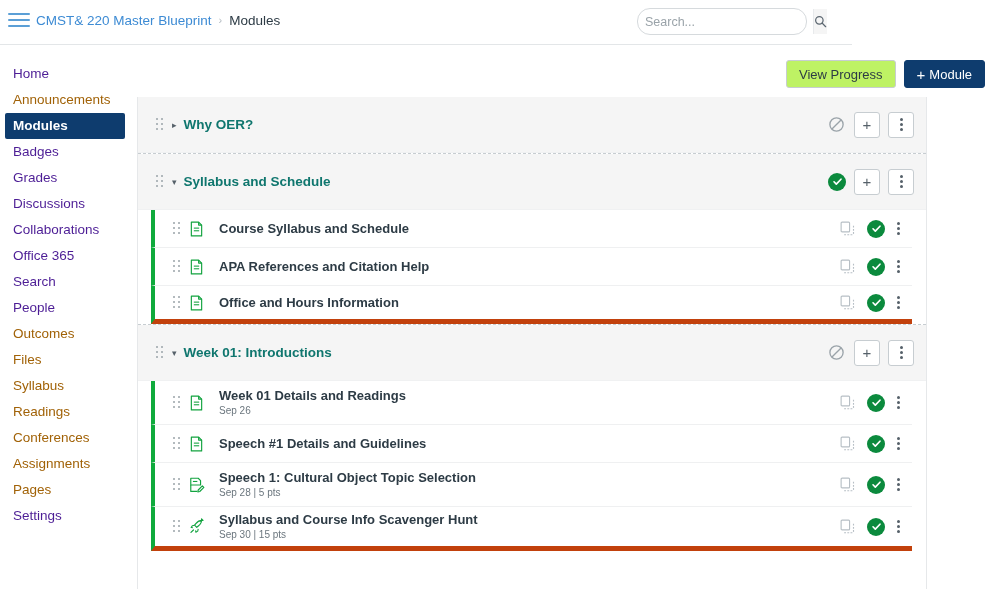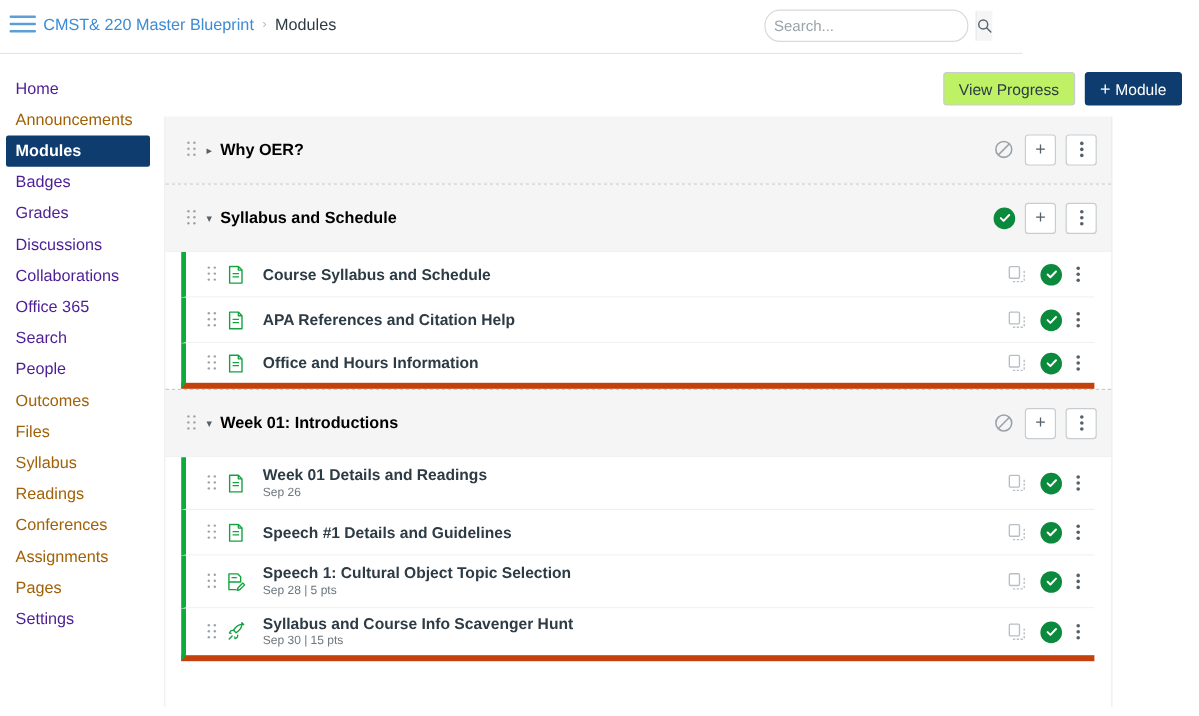--- a/index.html
+++ b/index.html
@@ -94,21 +94,21 @@
     display: flex; align-items: center; padding: 0 12px 0 18px;
     border-bottom: 1px solid #f0f1f2;
   }
   .drag-dots {
     width: 8px; height: 14px; margin-right: 8px; cursor: grab;
     display: grid; grid-template-columns: 3px 3px; grid-template-rows: repeat(3, 3px);
     gap: 2px 2px; flex: 0 0 auto;
   }
   .drag-dots span { width: 2px; height: 2px; background: #9aa3a9; border-radius: 50%; }
   .twisty { font-size: 9px; color: #556069; margin-right: 7px; cursor: pointer; }
-  .module-title { font-size: 13.5px; font-weight: bold; color: #000000; }
+  .module-title { font-size: 13.5px; font-weight: bold; color: #0f766e; }
   .module-header-right { margin-left: auto; display: flex; align-items: center; gap: 8px; }
 
   .icon-btn {
     width: 26px; height: 26px; border: 1px solid #c7cdd1; border-radius: 3px;
     background: #fff; display: flex; align-items: center; justify-content: center;
     cursor: pointer; color: #556069;
   }
   .kebab { display: flex; flex-direction: column; gap: 2px; align-items: center; }
   .kebab i { width: 3px; height: 3px; border-radius: 50%; background: #556069; display: block; }
 

